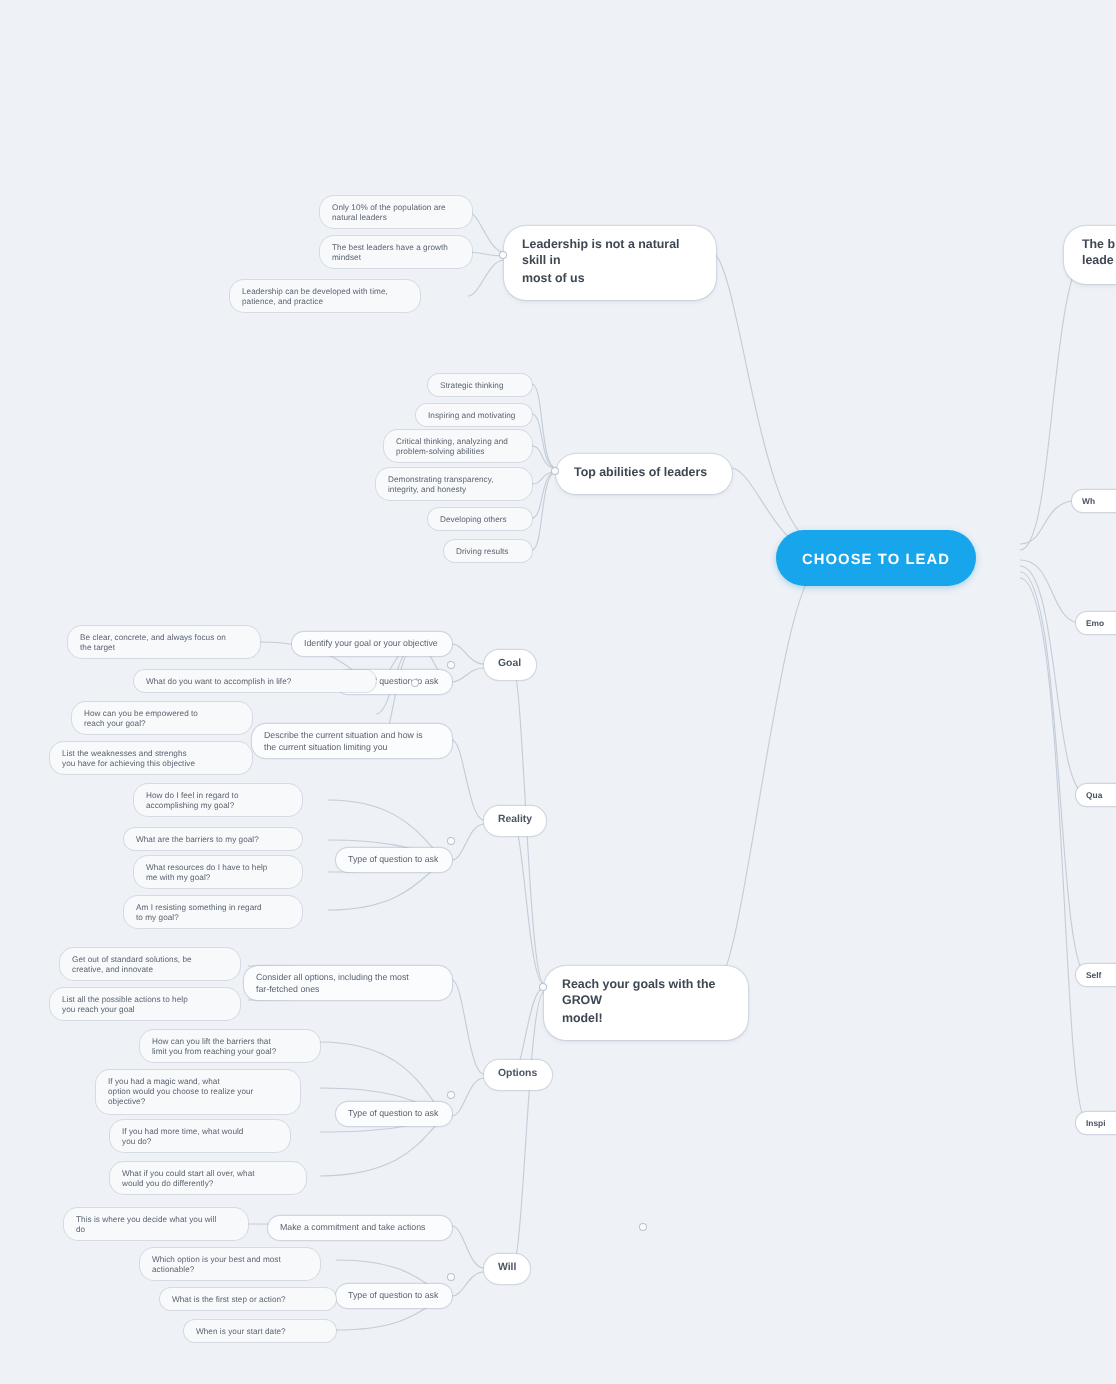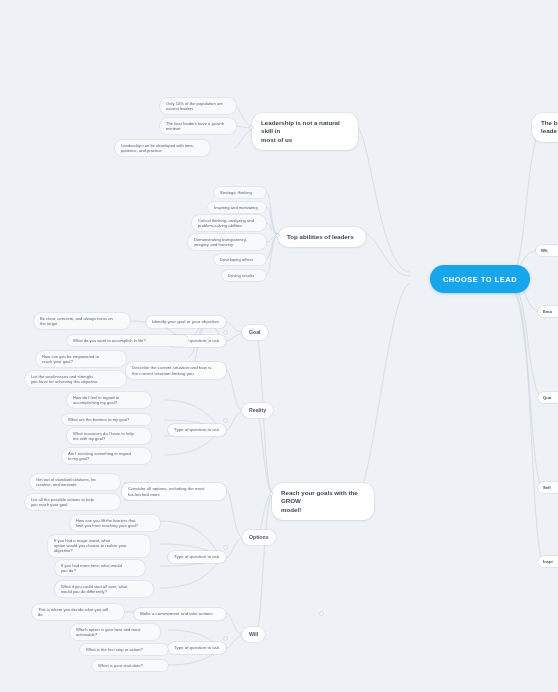--- a/index.html
+++ b/index.html
@@ -61,21 +61,21 @@
   .tiny {
     font-size: 4.2px;
     font-weight: bold;
     color: #4a5462;
     background: #ffffff;
     padding: 3px 5px;
     border-radius: 8px;
   }
   #root {
     position: absolute;
-    left: 430px; top: 265px;
+    left: 388px; top: 265px;
     width: 100px; height: 28px;
     border-radius: 14px;
     background: #17a5ec;
     color: #ffffff;
     font-size: 7.4px;
     font-weight: bold;
     letter-spacing: 0.55px;
     display: flex;
     align-items: center;
     justify-content: center;

